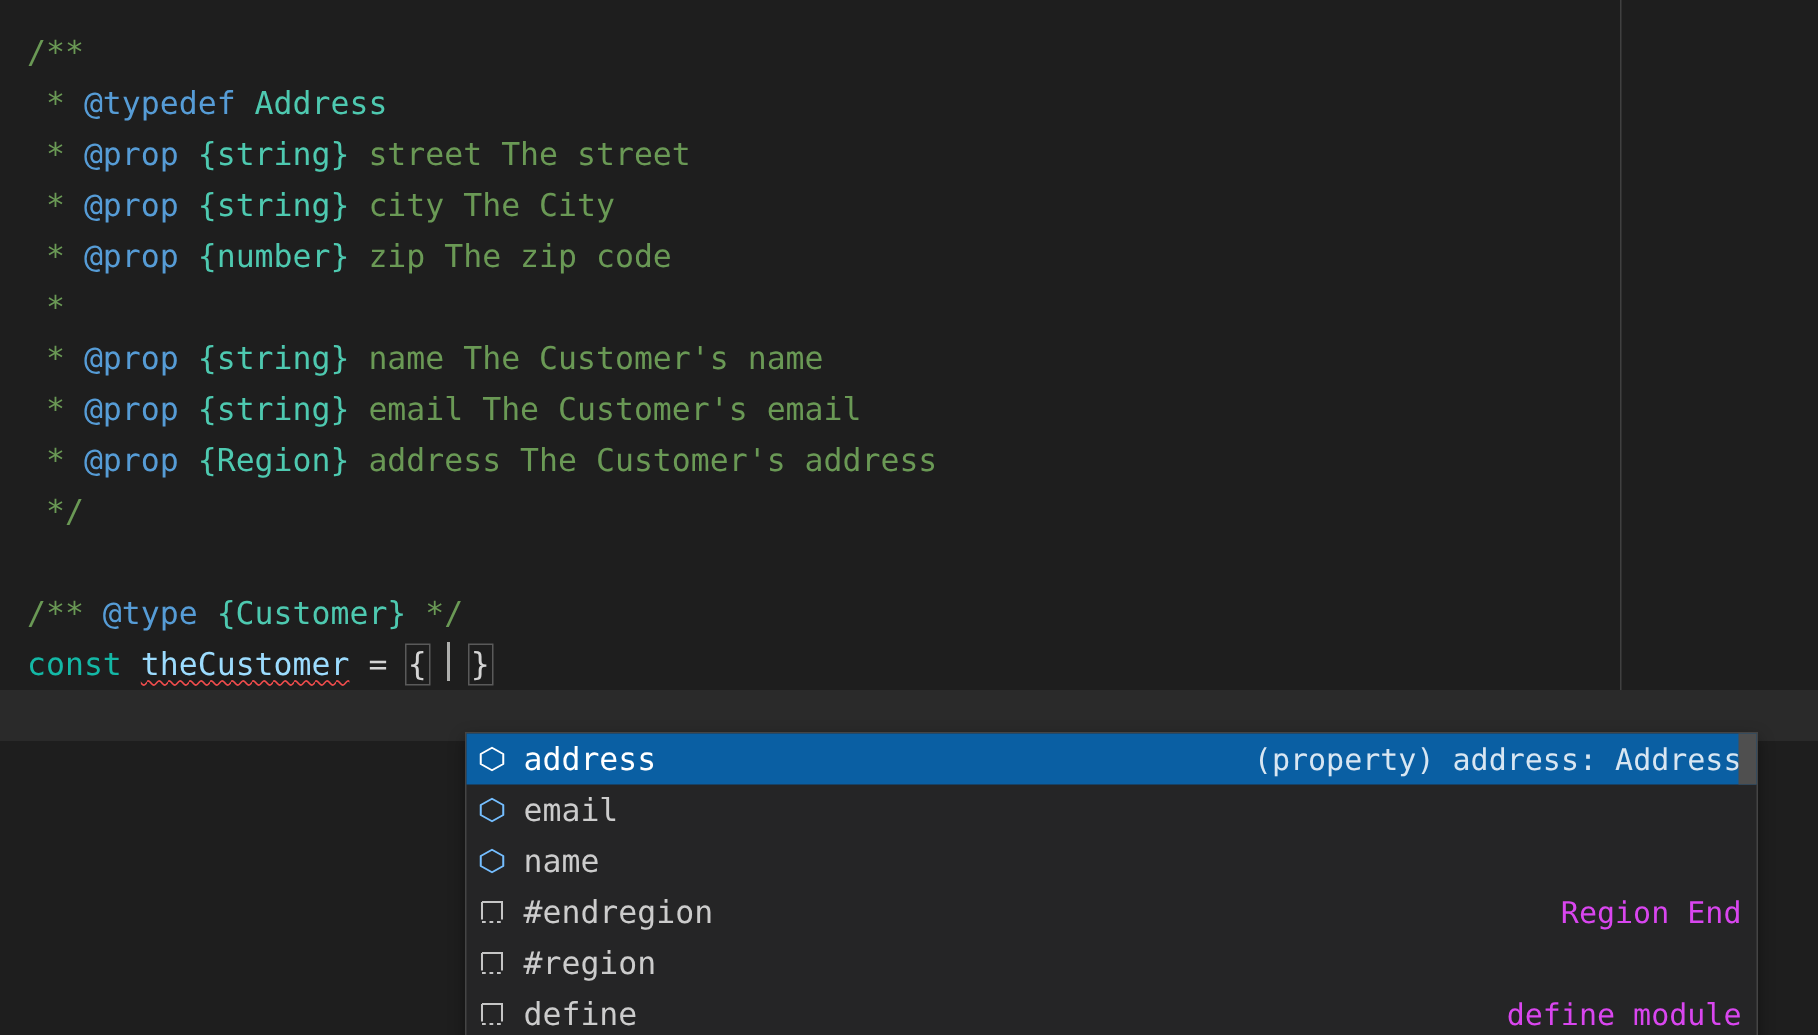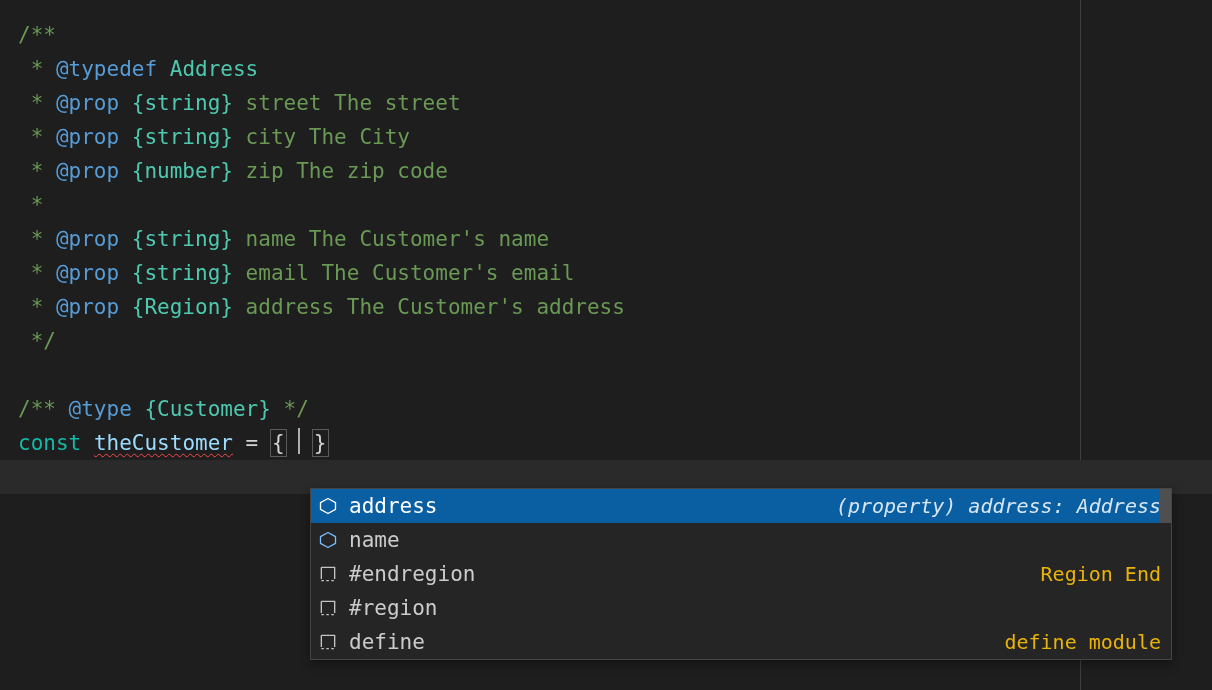--- a/index.html
+++ b/index.html
@@ -93,24 +93,24 @@
     width: 22px;
     height: 22px;
     display: inline-flex;
     align-items: center;
     justify-content: center;
     flex: 0 0 22px;
   }
   .slabel { flex: 0 0 auto; }
   .sdetail {
     margin-left: auto;
-    color: #eab308;
+    color: #d946ef;
     font-size: 20px;
   }
-  .suggest-row.selected .sdetail { color: #d8e6f2; font-style: italic; }
+  .suggest-row.selected .sdetail { color: #d8e6f2; }
   .suggest-scrollbar {
     position: absolute;
     right: 0; top: 0;
     width: 12px;
     height: 34px;
     background: #4f4f4f;
     border-radius: 0;
   }
 </style>
 </head>
@@ -159,20 +159,28 @@
         </span>
         <span class="slabel">address</span>
         <span class="sdetail">(property) address: Address</span>
       </div>
       <div class="suggest-row">
         <span class="sicon">
           <svg viewBox="0 0 24 24" width="20" height="20" fill="none" stroke="#75beff" stroke-width="1.6" stroke-linejoin="round">
             <polygon points="12,3 21,8 21,16 12,21 3,16 3,8"></polygon>
           </svg>
         </span>
+        <span class="slabel">email</span>
+      </div>
+      <div class="suggest-row">
+        <span class="sicon">
+          <svg viewBox="0 0 24 24" width="20" height="20" fill="none" stroke="#75beff" stroke-width="1.6" stroke-linejoin="round">
+            <polygon points="12,3 21,8 21,16 12,21 3,16 3,8"></polygon>
+          </svg>
+        </span>
         <span class="slabel">name</span>
       </div>
       <div class="suggest-row">
         <span class="sicon">
           <svg viewBox="0 0 24 24" width="20" height="20" fill="none" stroke="#c5c5c5" stroke-width="1.6">
             <path d="M4 4 H20 V18"></path>
             <path d="M4 4 V18"></path>
             <path d="M4 20 H20" stroke-dasharray="3 3"></path>
           </svg>
         </span>

